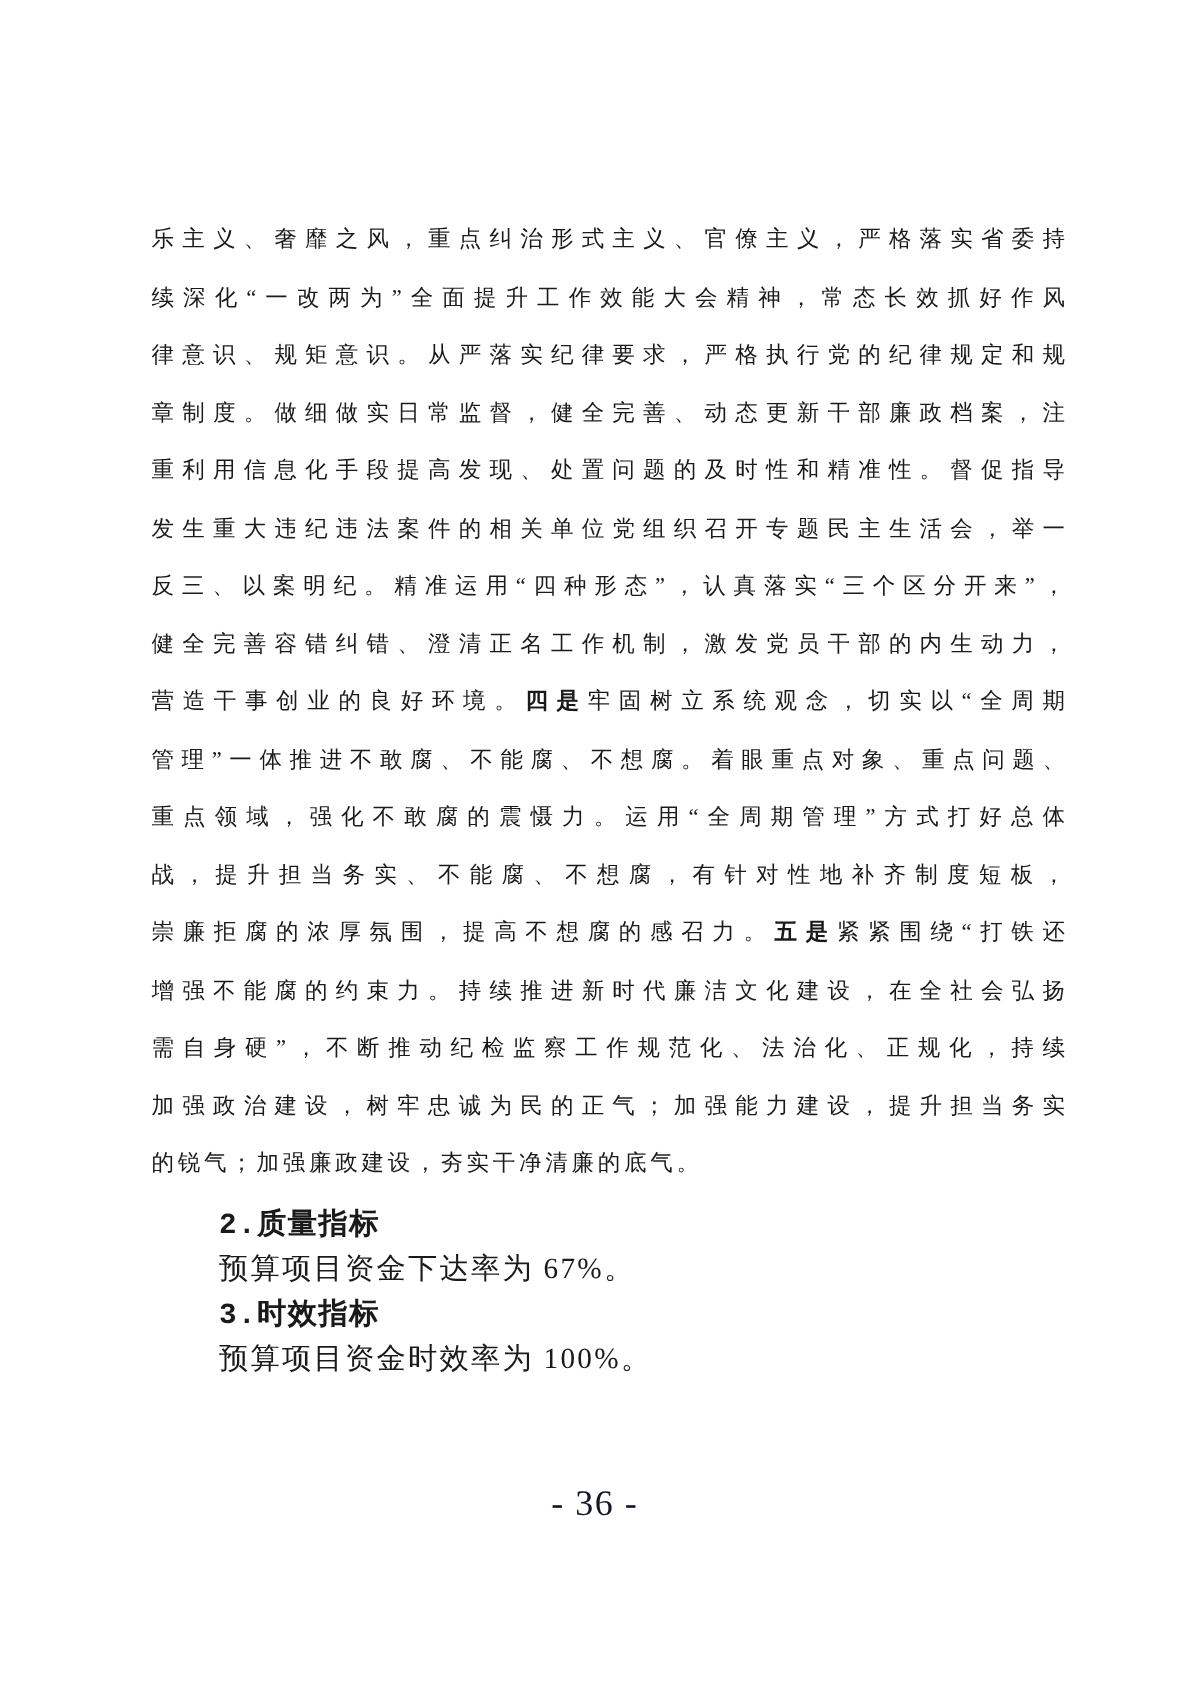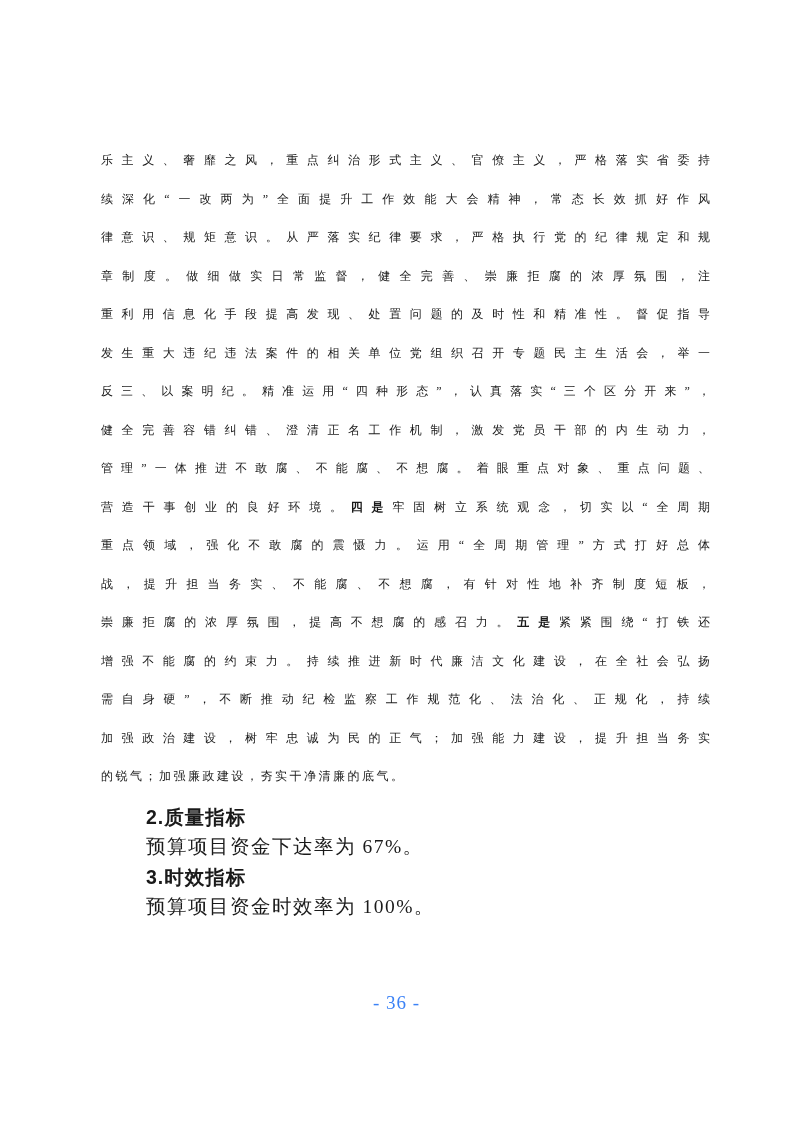--- a/index.html
+++ b/index.html
@@ -16,21 +16,21 @@
     font-family: "Liberation Serif", serif;
     color: #1a1a1a;
   }
   .doc-body {
     position: absolute;
     left: 101px;
     top: 141px;
     width: 609px;
   }
   .line {
-    font-size: 12px;
+    font-size: 15px;
     line-height: 38.5px;
     height: 38.5px;
     text-align: justify;
     text-align-last: justify;
     overflow: hidden;
   }
   .line b {
     font-weight: 700;
   }
   .line.no-just {
@@ -42,55 +42,55 @@
     padding-left: 45px;
     line-height: 30px;
     height: 30px;
     text-align: left;
     text-align-last: left;
     letter-spacing: 1.5px;
     font-size: 19.5px;
   }
   .line.heading {
     font-weight: 700;
-    font-family: Liberation Sans, sans-serif;
+    font-family: Liberation Mono, monospace;
     letter-spacing: 1px;
   }
   .line.gap {
     margin-top: 6px;
   }
   .footer {
     position: absolute;
     left: 0;
     top: 988px;
     width: 100%;
     text-align: center;
   }
   .page-number {
-    font-size: 19px;
+    font-size: 24px;
     line-height: 30px;
     letter-spacing: 1px;
-    color: #3b82f6;
+    color: #0f172a;
   }
 </style>
 </head>
 <body>
 
 <div class="page">
   <div class="doc-body" id="doc-body">
       <div class="line"><span>乐主义、奢靡之风，重点纠治形式主义、官僚主义，严格落实省委持</span></div>
       <div class="line"><span>续深化“一改两为”全面提升工作效能大会精神，常态长效抓好作风</span></div>
       <div class="line"><span>律意识、规矩意识。从严落实纪律要求，严格执行党的纪律规定和规</span></div>
-      <div class="line"><span>章制度。做细做实日常监督，健全完善、崇廉拒腐的浓厚氛围，注</span></div>
+      <div class="line"><span>章制度。做细做实日常监督，健全完善、动态更新干部廉政档案，注</span></div>
       <div class="line"><span>重利用信息化手段提高发现、处置问题的及时性和精准性。督促指导</span></div>
       <div class="line"><span>发生重大违纪违法案件的相关单位党组织召开专题民主生活会，举一</span></div>
       <div class="line"><span>反三、以案明纪。精准运用“四种形态”，认真落实“三个区分开来”，</span></div>
       <div class="line"><span>健全完善容错纠错、澄清正名工作机制，激发党员干部的内生动力，</span></div>
+      <div class="line"><span>营造干事创业的良好环境。</span><b>四是</b><span>牢固树立系统观念，切实以“全周期</span></div>
       <div class="line"><span>管理”一体推进不敢腐、不能腐、不想腐。着眼重点对象、重点问题、</span></div>
-      <div class="line"><span>营造干事创业的良好环境。</span><b>四是</b><span>牢固树立系统观念，切实以“全周期</span></div>
       <div class="line"><span>重点领域，强化不敢腐的震慑力。运用“全周期管理”方式打好总体</span></div>
       <div class="line"><span>战，提升担当务实、不能腐、不想腐，有针对性地补齐制度短板，</span></div>
       <div class="line"><span>崇廉拒腐的浓厚氛围，提高不想腐的感召力。</span><b>五是</b><span>紧紧围绕“打铁还</span></div>
       <div class="line"><span>增强不能腐的约束力。持续推进新时代廉洁文化建设，在全社会弘扬</span></div>
       <div class="line"><span>需自身硬”，不断推动纪检监察工作规范化、法治化、正规化，持续</span></div>
       <div class="line"><span>加强政治建设，树牢忠诚为民的正气；加强能力建设，提升担当务实</span></div>
       <div class="line no-just"><span>的锐气；加强廉政建设，夯实干净清廉的底气。</span></div>
       <div class="line indent heading gap"><span>2.质量指标</span></div>
       <div class="line indent"><span>预算项目资金下达率为 67%。</span></div>
       <div class="line indent heading"><span>3.时效指标</span></div>

